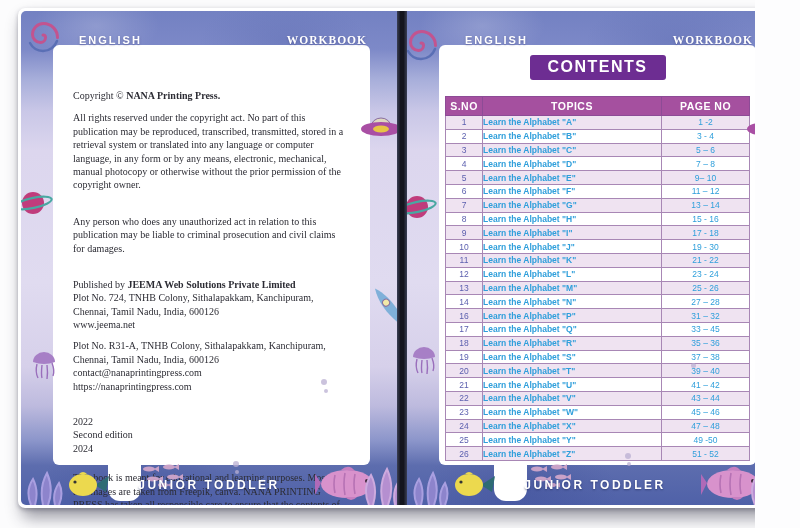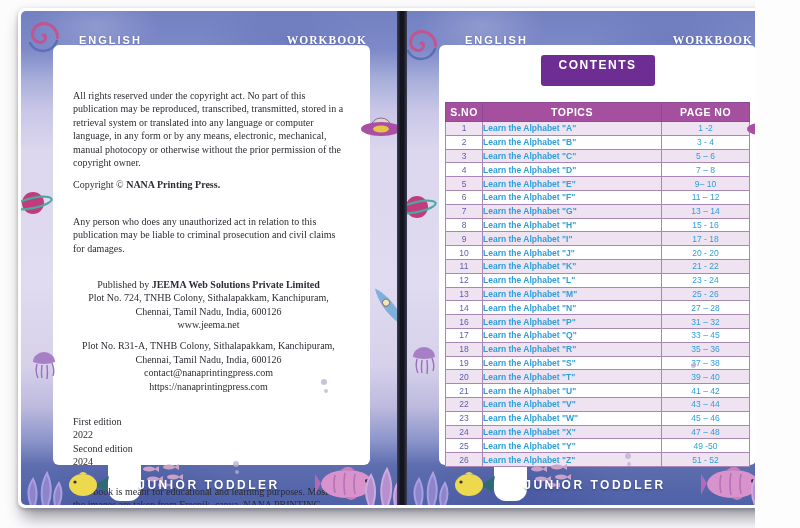--- a/index.html
+++ b/index.html
@@ -36,27 +36,27 @@
 
   .footer-label { position:absolute; bottom:13px; left:0; right:0; text-align:center;
                   color:#fff; font-weight:bold; font-size:12px; letter-spacing:2.5px;
                   text-shadow:0 1px 2px rgba(30,40,90,.6); z-index:3; }
 
   
   .copy { padding:44px 26px 0 20px; font-family:"Liberation Serif", serif;
           font-size:10px; line-height:1.34; color:#2c2c34; }
   .copy p { margin-bottom:9px; }
   .copy .gap { height:14px; }
-  .addr div { margin:0;text-align:center; }
+  .addr div { margin:0; }
   .editions div { margin:0; }
 
   
   .contents-badge { margin:10px auto 6px auto; display:block; width:max-content;
-                    background:#6d2d92; color:#fff; font-weight:bold; font-size:12px;
-                    letter-spacing:1.5px; padding:3px 18px 14px 18px; border-radius:3px; }
+                    background:#6d2d92; color:#fff; font-weight:bold; font-size:16px;
+                    letter-spacing:1.5px; padding:3px 18px 4px 18px; border-radius:3px; }
   table.contents { width:calc(100% - 12px); margin:16px auto; border-collapse:collapse;
                    font-size:8.5px; table-layout:fixed; }
   table.contents th { background:#a5509f; color:#fff; font-size:10.5px; letter-spacing:.5px;
                       height:19px; border:1px solid #8d4b96; }
   table.contents td { height:13.8px; border:1px solid #a887b5; padding:0; }
   table.contents tr:nth-child(odd) td { background:#efe3f1; }
   table.contents tr:nth-child(even) td { background:#ffffff; }
   col.c-sno  { width:37px; }  col.c-pages { width:88px; }
   td.sno   { text-align:center; color:#5b5fae; }
   td.topic { text-align:left; padding-left:9px; color:#2f9fdb; font-weight:bold; }
@@ -73,41 +73,40 @@
 
     <div class="page left">
       <div class="page-header">
         <span class="hdr-left">ENGLISH</span>
         <span class="hdr-right">WORKBOOK</span>
       </div>
 
       <div class="tab"></div>
       <div class="card">
         <div class="copy">
+          <p><span>Copyright © </span><b>NANA Printing Press.</b></p>
           <p>All rights reserved under the copyright act. No part of this publication may be reproduced, transcribed, transmitted, stored in a retrieval system or translated into any language or computer language, in any form or by any means, electronic, mechanical, manual photocopy or otherwise without the prior permission of the copyright owner.</p>
-          <p><span>Copyright © </span><b>NANA Printing Press.</b></p>
           <div class="gap"></div>
           <p>Any person who does any unauthorized act in relation to this publication may be liable to criminal prosecution and civil claims for damages.</p>
           <div class="gap"></div>
           <div class="addr">
             <div><span>Published by </span><b>JEEMA Web Solutions Private Limited</b></div>
             <div>Plot No. 724, TNHB Colony, Sithalapakkam, Kanchipuram,</div>
             <div>Chennai, Tamil Nadu, India, 600126</div>
             <div>www.jeema.net</div>
           </div>
           <div class="gap" style="height:8px"></div>
           <div class="addr">
             <div>Plot No. R31-A, TNHB Colony, Sithalapakkam, Kanchipuram,</div>
             <div>Chennai, Tamil Nadu, India, 600126</div>
             <div>contact@nanaprintingpress.com</div>
             <div>https://nanaprintingpress.com</div>
           </div>
           <div class="gap" style="height:22px"></div>
           <div class="editions">
-            <div>First edition</div>
             <div>2022</div>
             <div>Second edition</div>
             <div>2024</div>
           </div>
           <div class="gap" style="height:16px"></div>
           <p>This book is meant for educational and learning purposes. Most of the images are taken from Freepik, canva. NANA PRINTING PRESS has taken all responsible care to ensure that the contents of the book do not violate any copyright or other intellectual property rights of any person in any manner whatsoever.</p>
         </div>
       </div>
 
       <span class="deco" style="left:2px;top:4px;width:40px;height:40px">
@@ -262,21 +261,21 @@
                 <td class="pages">15 - 16</td>
               </tr>
               <tr>
                 <td class="sno">9</td>
                 <td class="topic">Learn the Alphabet "I"</td>
                 <td class="pages">17 - 18</td>
               </tr>
               <tr>
                 <td class="sno">10</td>
                 <td class="topic">Learn the Alphabet "J"</td>
-                <td class="pages">20 - 20</td>
+                <td class="pages">19 - 30</td>
               </tr>
               <tr>
                 <td class="sno">11</td>
                 <td class="topic">Learn the Alphabet "K"</td>
                 <td class="pages">21 - 22</td>
               </tr>
               <tr>
                 <td class="sno">12</td>
                 <td class="topic">Learn the Alphabet "L"</td>
                 <td class="pages">23 - 24</td>

